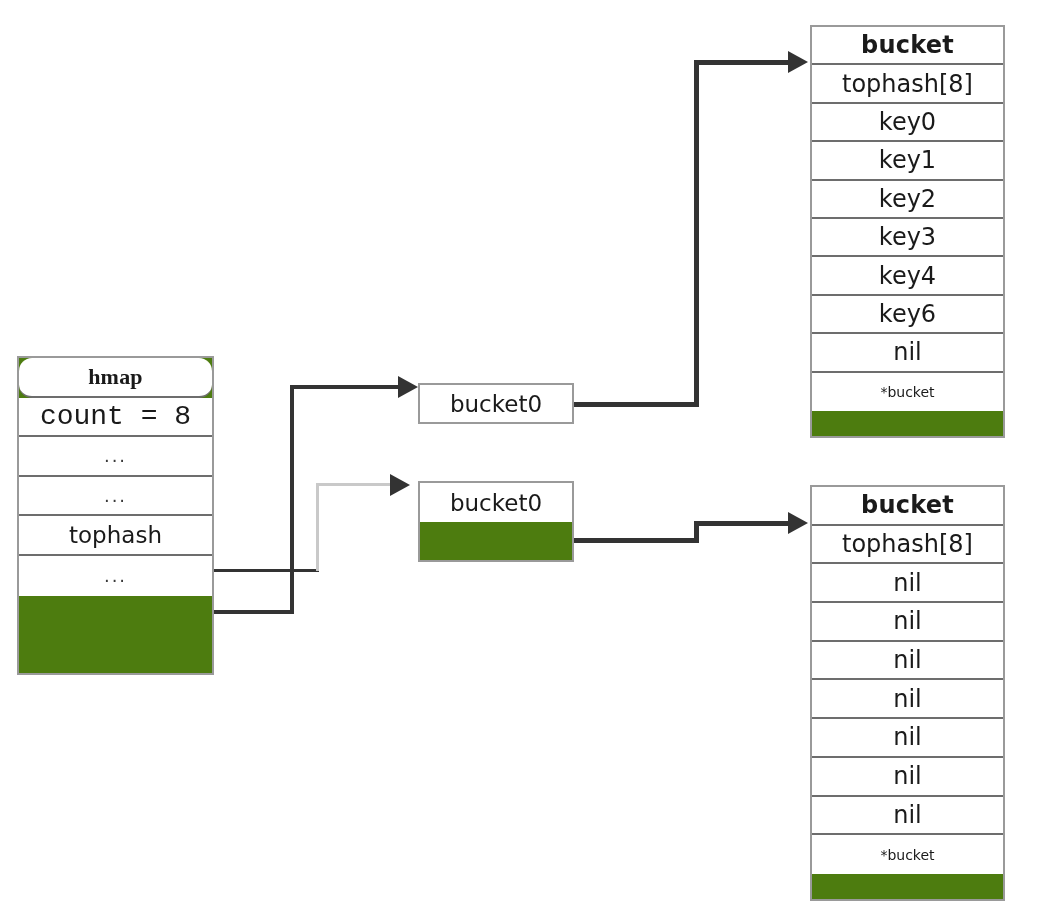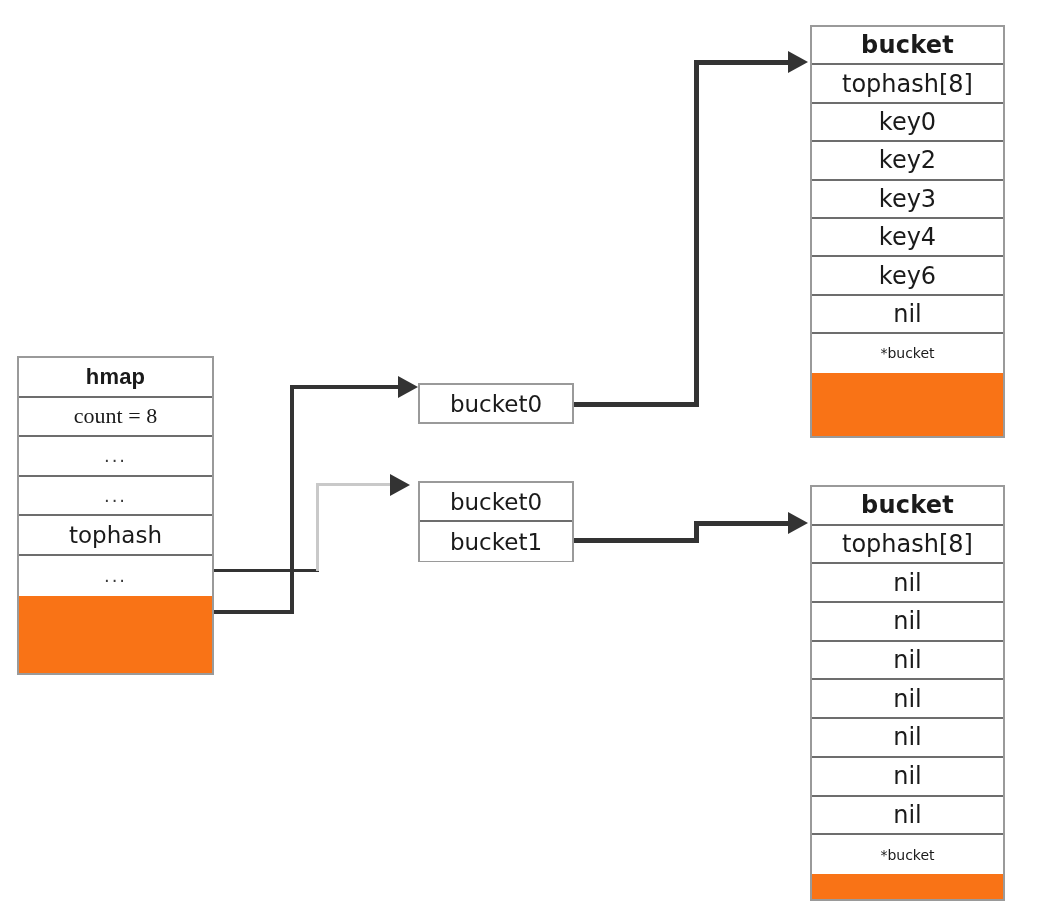--- a/index.html
+++ b/index.html
@@ -21,21 +21,21 @@
     left: 0; top: 0;
     width: 1042px;
     height: 924px;
   }
 
   
   .struct {
     position: absolute;
     box-sizing: border-box;
     border: 2px solid #9a9a9a;
-    background: #f97316;
+    background: #4d7c0f;
     z-index: 5;
   }
   .struct .row {
     box-sizing: border-box;
     border-bottom: 2px solid #6d6d6d;
     display: flex;
     align-items: center;
     justify-content: center;
     text-align: center;
     background: #ffffff;
@@ -63,22 +63,22 @@
 
   
   #hmap {
     left: 17px;
     top: 356px;
     width: 197px;
     height: 319px;
     font-size: 23px;
   }
   #hmap .row { height: 39.6px; }
-  #hmap .row.head { font-family: Liberation Sans, sans-serif; font-size: 22px; }
-  #hmap .row.mono { font-family: Liberation Serif, serif; font-size: 22px; }
+  #hmap .row.head { font-family: Liberation Serif, serif; font-size: 22px; border-radius: 13px; }
+  #hmap .row.mono { font-family: Liberation Mono, monospace; font-size: 28px; }
 
   #bucket-top {
     left: 810px;
     top: 25px;
     width: 195px;
     height: 413px;
     font-size: 24px;
   }
   #bucket-top .row { height: 38.4px; }
 
@@ -167,27 +167,27 @@
     <div class="row">tophash</div>
     <div class="row dots">...</div>
   </div>
 
   <div class="struct" id="newbuckets">
     <div class="row">bucket0</div>
   </div>
 
   <div class="struct" id="oldbuckets-arr">
     <div class="row">bucket0</div>
-    <div class="row">bucket1</div>
   </div>
 
   <div class="struct" id="bucket-top">
     <div class="row head">bucket</div>
     <div class="row">tophash[8]</div>
     <div class="row">key0</div>
+    <div class="row">key1</div>
     <div class="row">key2</div>
     <div class="row">key3</div>
     <div class="row">key4</div>
     <div class="row">key6</div>
     <div class="row">nil</div>
     <div class="row small">*bucket</div>
   </div>
 
   <div class="struct" id="bucket-bottom">
     <div class="row head">bucket</div>

